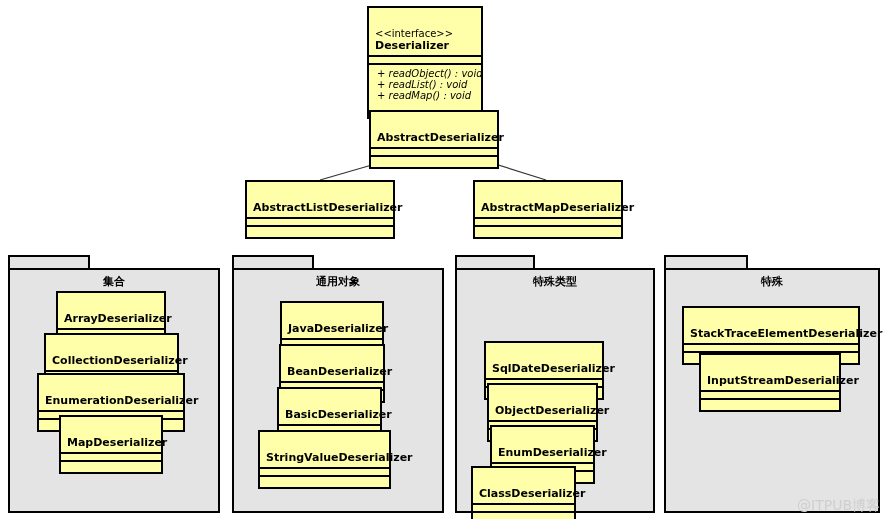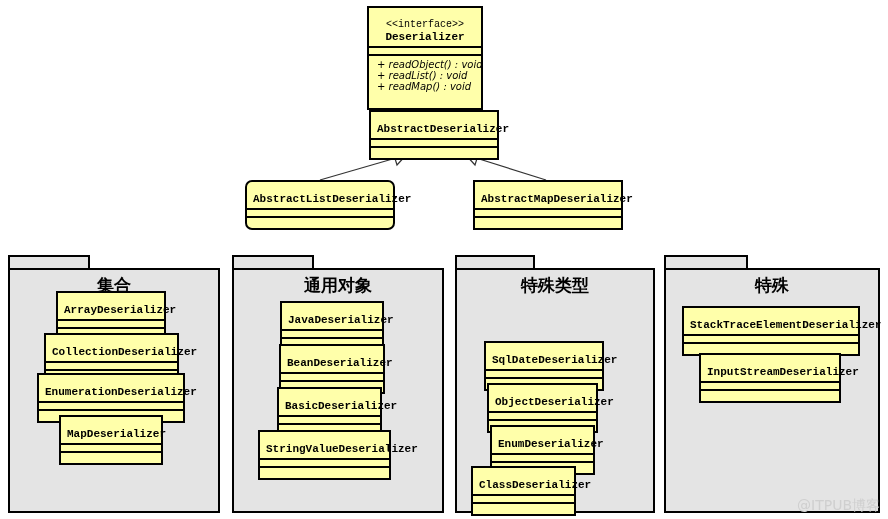--- a/index.html
+++ b/index.html
@@ -28,28 +28,26 @@
 
   
   .uml-class {
     position: absolute;
     background: #ffffaa;
     border: 2px solid #000000;
     box-sizing: border-box;
     z-index: 5;
   }
   .uml-class .cname {
-    text-align: center;
     font-weight: bold;
     font-size: 11px;
     color: #000000;
-    padding: 11px 6px 3px 6px;
+    padding: 20px 6px 3px 6px;
     line-height: 12px;
     white-space: nowrap;
-    font-family: Liberation Mono, monospace;
   }
   .uml-class .stereo {
     display: block;
     font-weight: normal;
     font-size: 10px;
     letter-spacing: 0px;
     line-height: 12px;
   }
   .uml-class .sep {
     height: 0;
@@ -97,21 +95,21 @@
     background: #e4e4e4;
     border: 2px solid #000000;
     box-sizing: border-box;
   }
   .uml-package .ptitle {
     position: absolute;
     left: 0;
     right: 0;
     top: 5px;
     text-align: center;
-    font-size: 17px;
+    font-size: 11px;
     font-weight: bold;
     color: #000000;
   }
 
   .watermark {
     position: absolute;
     right: 8px;
     bottom: 4px;
     font-size: 14px;
     color: #cfcfcf;
@@ -158,21 +156,21 @@
   </div>
 
   <div class="uml-class" style="left:369px; top:110px; width:130px;">
     <div class="cname">AbstractDeserializer</div>
     <div class="sep"></div>
     <div class="attrs"></div>
     <div class="sep"></div>
     <div class="ops"></div>
   </div>
 
-  <div class="uml-class" style="left:245px; top:180px; width:150px;border-radius:7px;">
+  <div class="uml-class" style="left:245px; top:180px; width:150px;">
     <div class="cname">AbstractListDeserializer</div>
     <div class="sep"></div>
     <div class="attrs"></div>
     <div class="sep"></div>
     <div class="ops"></div>
   </div>
 
   <div class="uml-class" style="left:473px; top:180px; width:150px;">
     <div class="cname">AbstractMapDeserializer</div>
     <div class="sep"></div>

